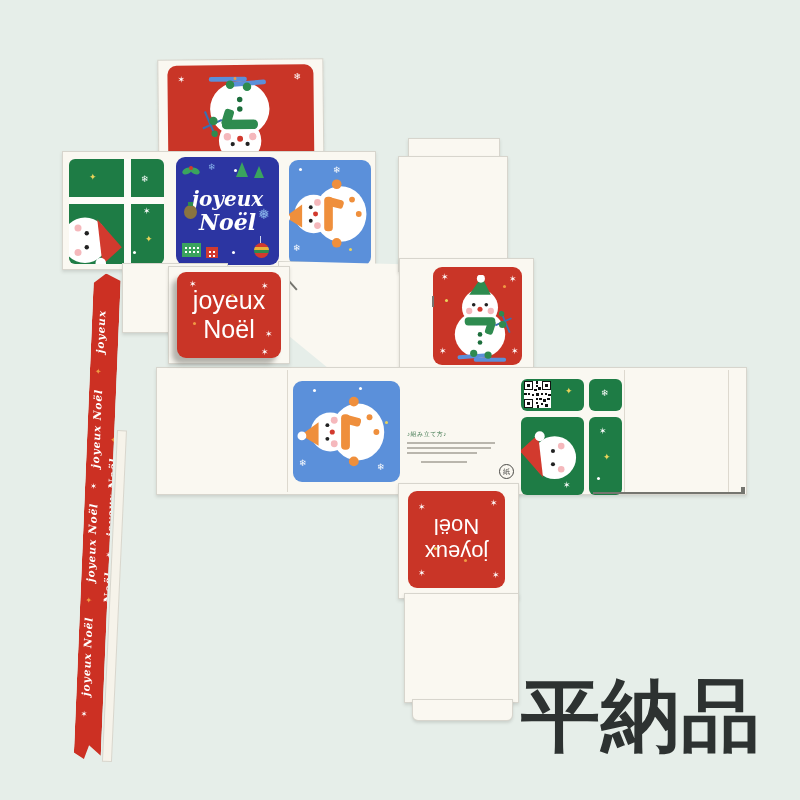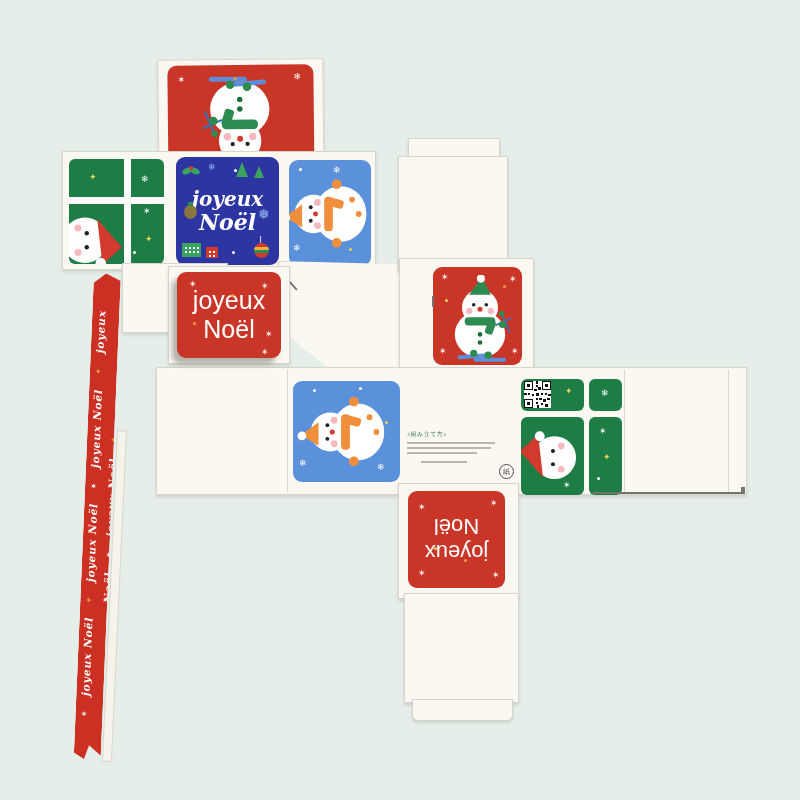--- a/index.html
+++ b/index.html
@@ -361,14 +361,15 @@
       <span class="scat" style="left:84px;top:80px">✶</span>
       <span class="scat" style="left:10px;top:78px">✶</span>
       <span class="dot orange" style="left:56px;top:68px"></span>
       <span class="dot yellow" style="left:26px;top:56px"></span>
     </div>
   </div>
 
   <div class="card" style="left:404px;top:593px;width:113px;height:108px;z-index:2"></div>
   <div class="card" style="left:412px;top:699px;width:99px;height:20px;border-radius:0 0 6px 6px;z-index:2"></div>
 
+  <div class="flat-label">平納品</div>
 
 </div>
 
 </body></html>

